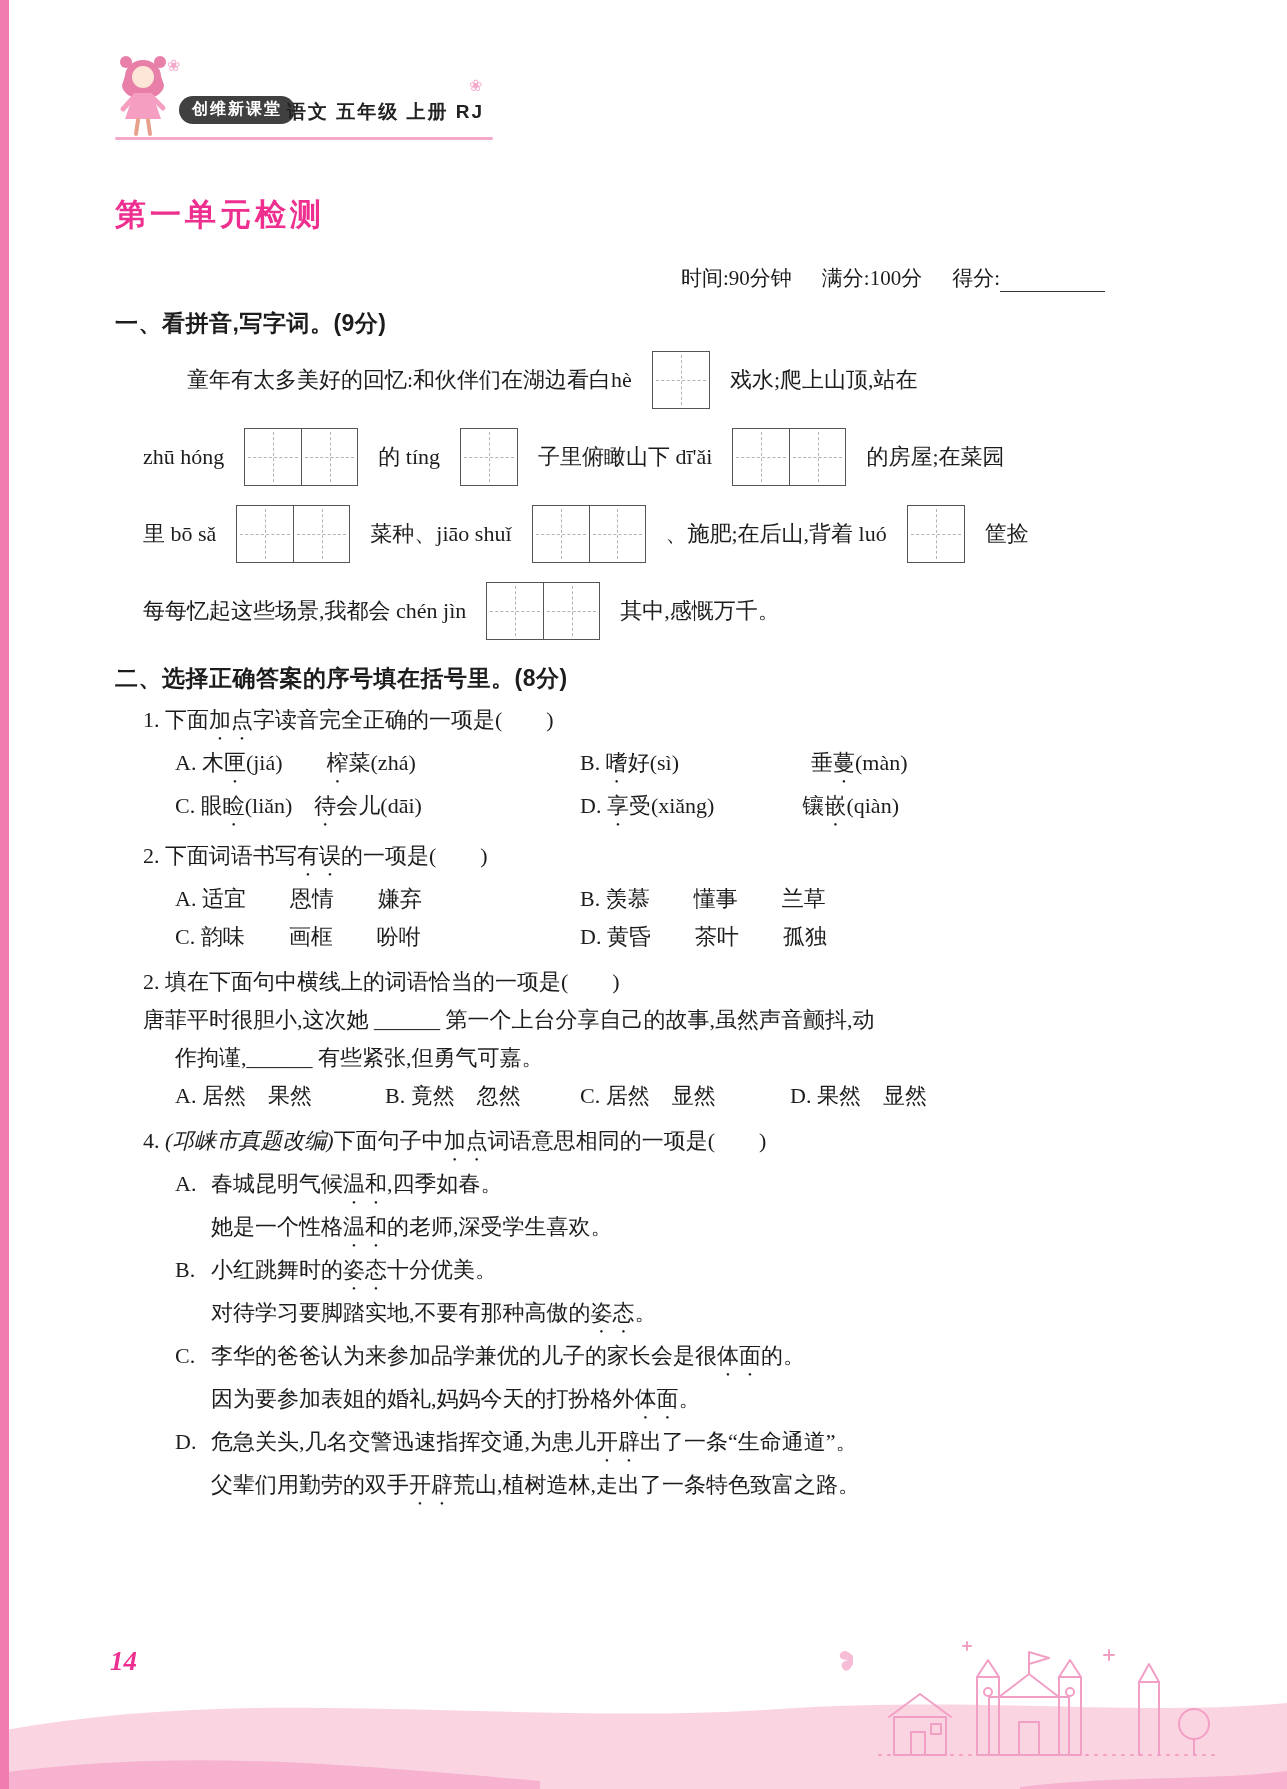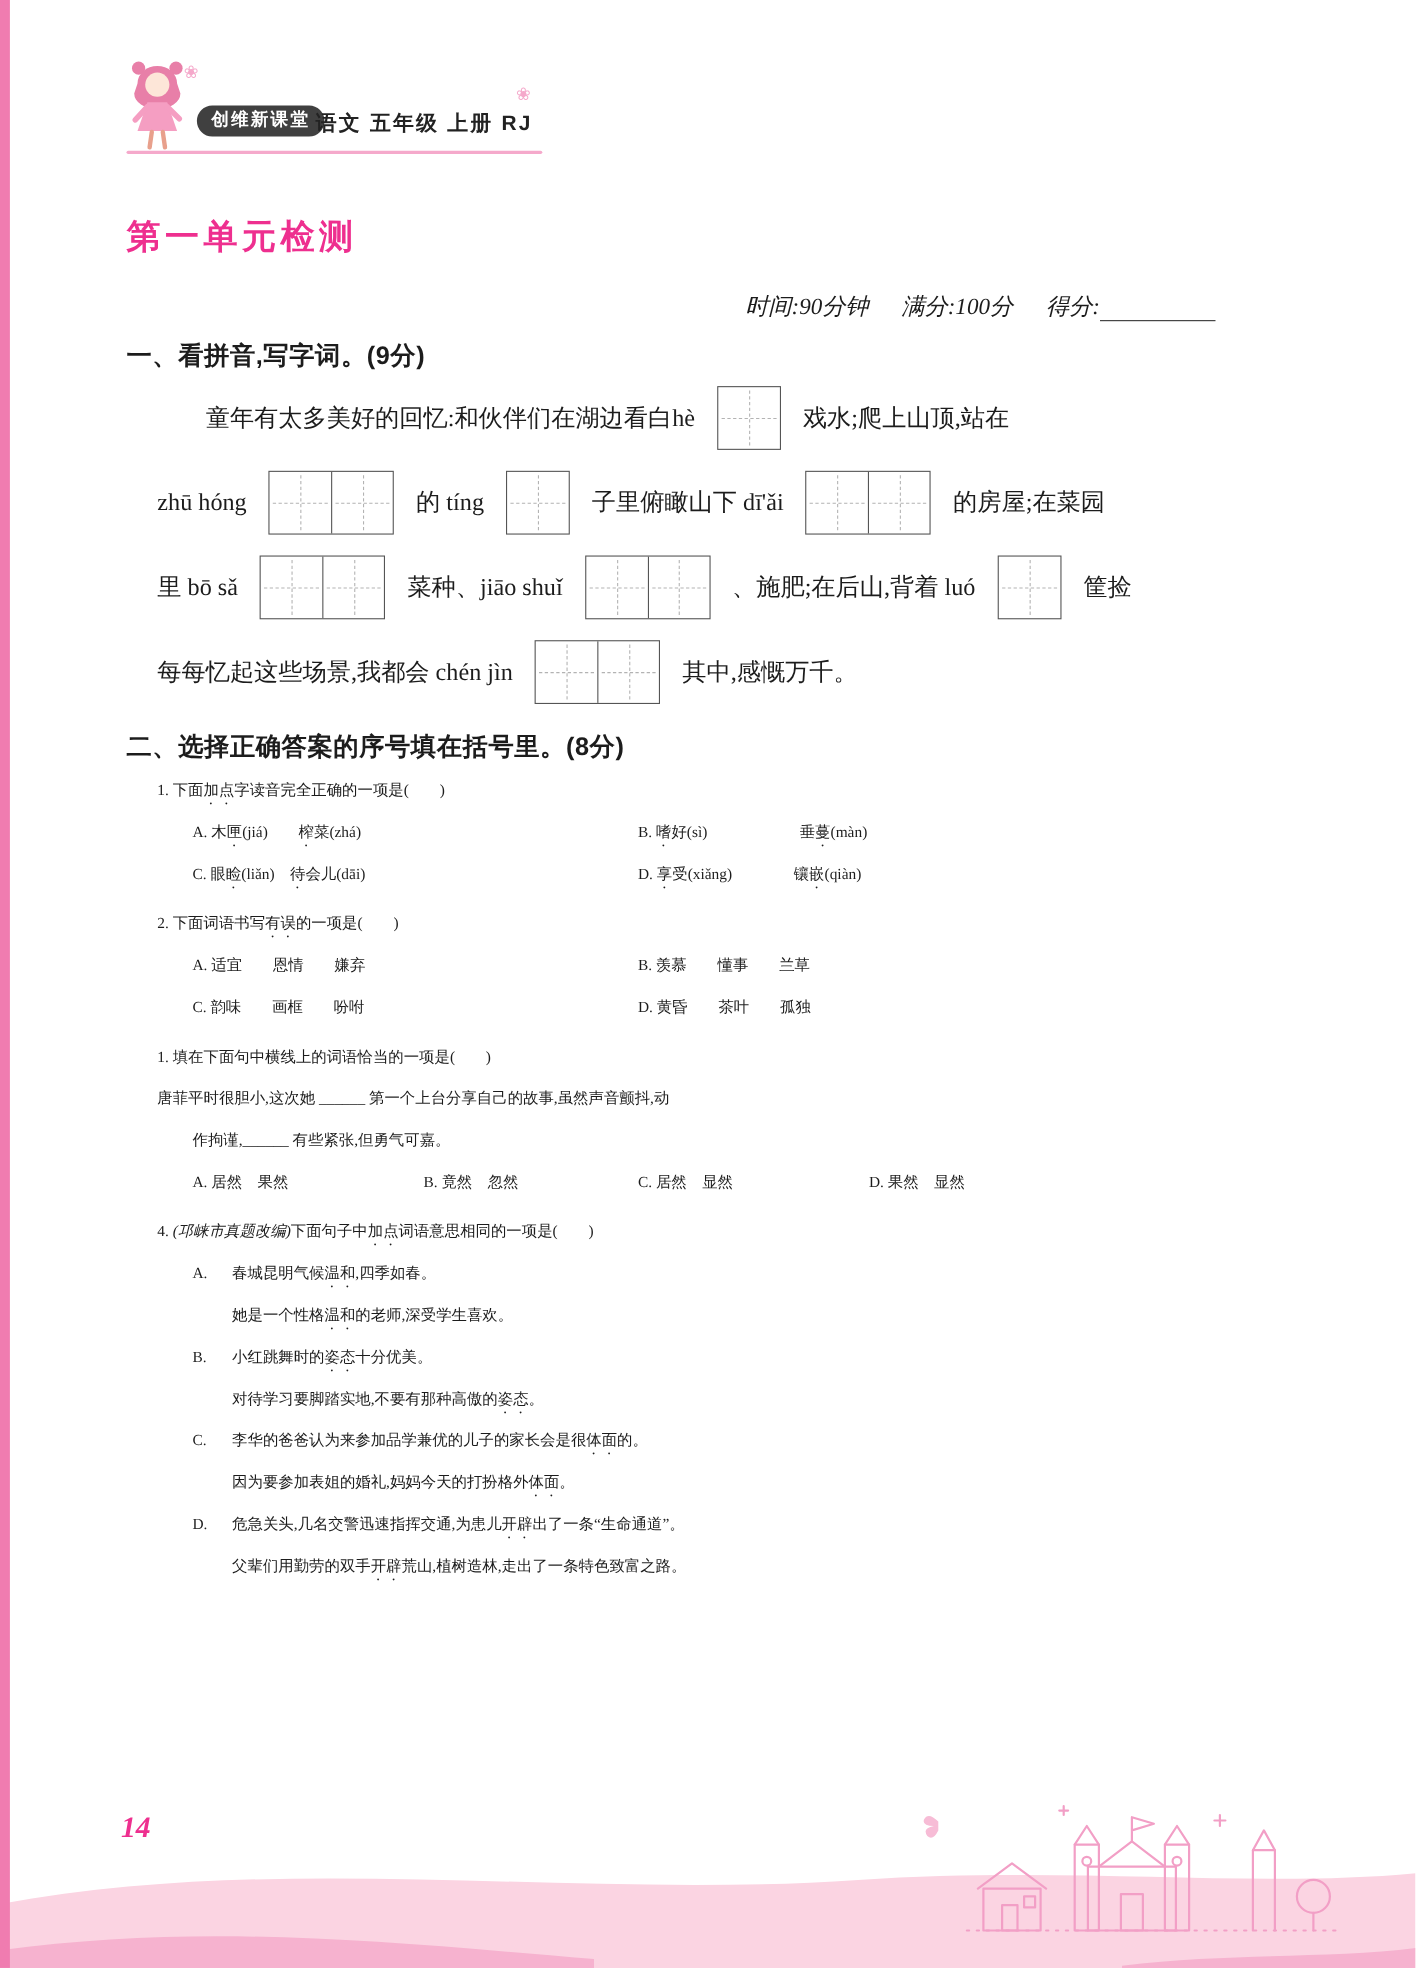--- a/index.html
+++ b/index.html
@@ -20,37 +20,37 @@
              font-weight:bold; font-size:19px; letter-spacing:2px; color:#222; }
   .header-line { position:absolute; left:0; top:137px; width:378px; height:2.5px; background:#f5a9cb; border-radius:2px; }
   .flower { position:absolute; color:#f5a9cb; font-size:16px; }
   .flower.f1 { left:52px; top:56px; }
   .flower.f2 { left:354px; top:76px; }
 
   
   .title { margin-top:44px; text-align:left; font-family:"Liberation Sans","DejaVu Sans",sans-serif;
            font-weight:800; font-size:31px; color:#ee2f8f; letter-spacing:4px; }
   .meta { margin-top:28px; display:flex; justify-content:flex-end; gap:30px;
-          font-size:21px; padding-right:67px; align-items:flex-end;font-style:italic; }
+          font-size:21px; padding-right:67px; align-items:flex-end; }
   .score-blank { display:inline-block; width:105px; height:24px; border-bottom:1.6px solid #333; vertical-align:bottom; }
 
   
   .sec-heading { margin-top:16px; font-family:"Liberation Sans","DejaVu Sans",sans-serif;
                  font-weight:bold; font-size:23px; letter-spacing:0.5px; }
   .pinyin-block { margin-left:28px; margin-top:4px; }
   .pline { display:flex; align-items:center; gap:20px; min-height:72px; margin:5px 0; font-size:22px; }
   .pline .indent { padding-left:44px; }
   .hzbox { display:inline-flex; border:1.6px solid #555; flex:none; background:#fff; }
   .hzbox .cell { width:56px; height:56px; position:relative; }
   .hzbox .cell + .cell { border-left:1.6px solid #555; }
   .hzbox .cell::before { content:""; position:absolute; left:50%; top:3px; bottom:3px; border-left:1.5px dashed #b3b3b3; }
   .hzbox .cell::after  { content:""; position:absolute; top:50%; left:3px; right:3px; border-top:1.5px dashed #b3b3b3; }
 
   
-  .questions { margin-left:28px; font-size:14px; line-height:38px; }
+  .questions { margin-left:28px; font-size:22px; line-height:38px; }
   .stem { margin-top:7px; }
   .opt-grid { margin-left:32px; }
   .two-col  { display:grid; grid-template-columns:405px 1fr; }
   .four-col { display:grid; grid-template-columns:210px 195px 210px 1fr; }
   .passage1 { }
   .passage2 { margin-left:32px; }
   .q4opt { display:flex; margin-left:32px; }
   .q4opt .m { width:36px; flex:none; }
   .kaiti { font-style:italic; }
 
@@ -205,21 +205,21 @@
         <div class="stem">2. 下面词语书写<span class="em-dot">有误</span>的一项是(　　)</div>
         <div class="opt-grid two-col">
           <div>A. 适宜　　恩情　　嫌弃</div>
           <div>B. 羡慕　　懂事　　兰草</div>
           <div>C. 韵味　　画框　　吩咐</div>
           <div>D. 黄昏　　茶叶　　孤独</div>
         </div>
       </div>
 
       <div>
-        <div class="stem">1. 填在下面句中横线上的词语恰当的一项是(　　)</div>
+        <div class="stem">2. 填在下面句中横线上的词语恰当的一项是(　　)</div>
         <div class="passage1">唐菲平时很胆小,这次她 ______ 第一个上台分享自己的故事,虽然声音颤抖,动</div>
         <div class="passage2">作拘谨,______ 有些紧张,但勇气可嘉。</div>
         <div class="opt-grid four-col">
           <div>A. 居然　果然</div>
           <div>B. 竟然　忽然</div>
           <div>C. 居然　显然</div>
           <div>D. 果然　显然</div>
         </div>
       </div>
 

